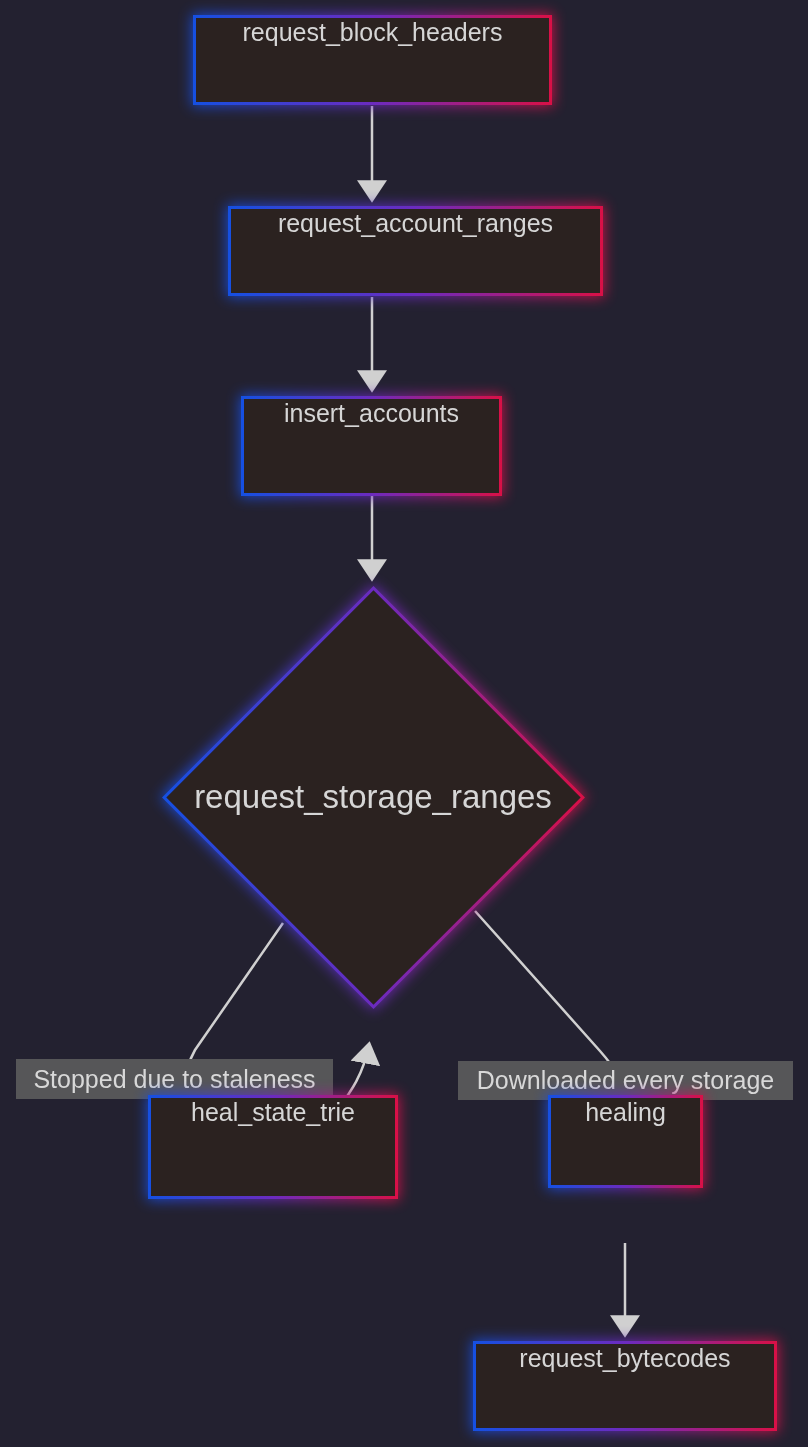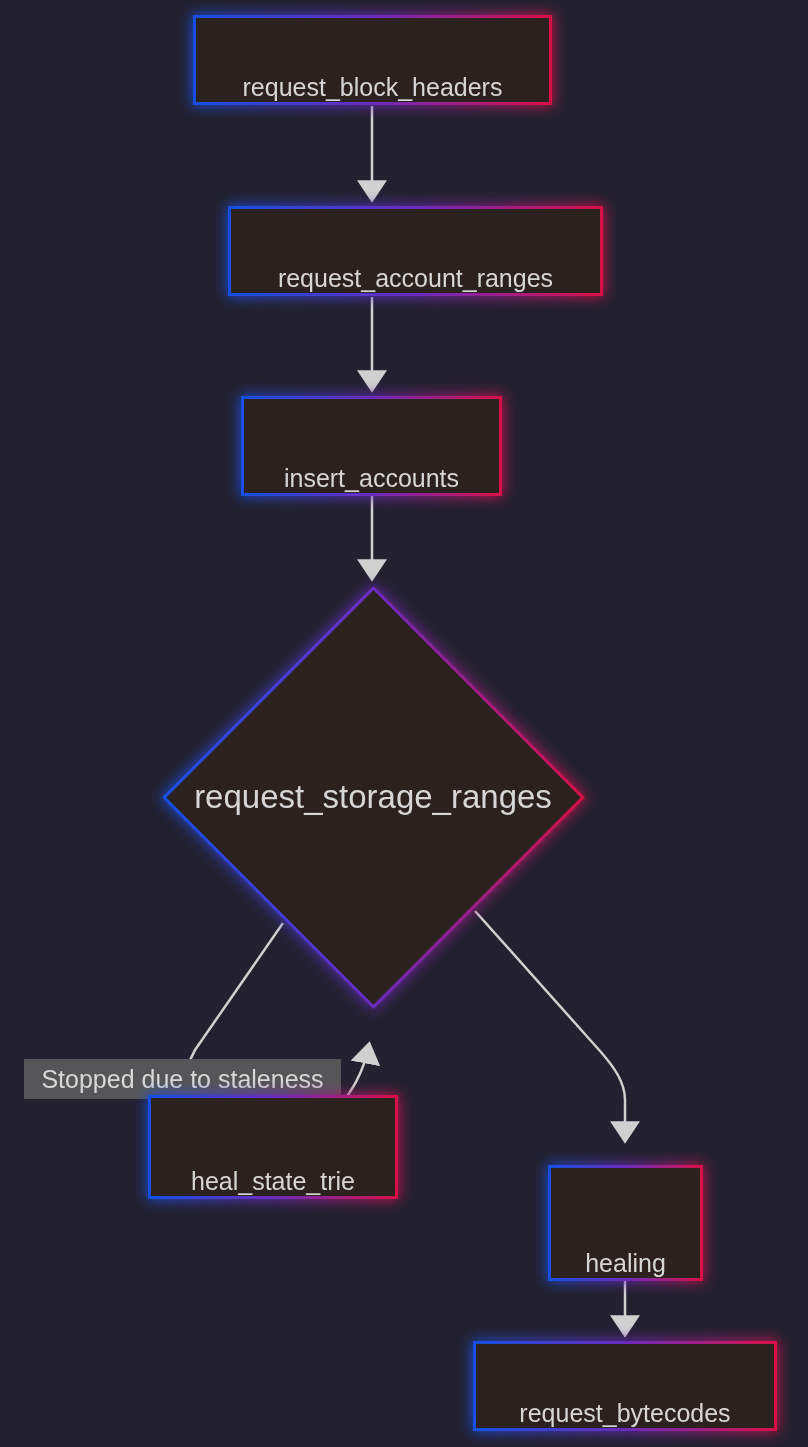--- a/index.html
+++ b/index.html
@@ -51,21 +51,21 @@
     filter: blur(7px);
     opacity: 0.9;
   }
   .node .border {
     position: absolute; inset: 0;
     background: linear-gradient(90deg, var(--grad-blue), var(--grad-purple) 50%, var(--grad-red));
   }
   .node .body {
     position: absolute; inset: 3px;
     background: var(--node-fill);
-    display: flex; align-items: flex-end; justify-content: center;
+    display: flex; align-items: flex-start; justify-content: center;
   }
   .node-label {
     color: var(--node-text);
     font-size: 25px;
     white-space: nowrap;
   }
 
   .diamond-rot {
     position: absolute; z-index: 3;
     left: 224px; top: 648px; width: 299px; height: 299px;
@@ -107,22 +107,25 @@
     </defs>
     <path class="edge" marker-end="url(#arrow)" d="M372 106 L372 199"></path>
     <path class="edge" marker-end="url(#arrow)" d="M372 297 L372 389"></path>
     <path class="edge" marker-end="url(#arrow)" d="M372 487 L372 578"></path>
     <path class="edge" marker-end="url(#arrow)" d="M283 923 L195 1050 C188 1062 185 1077 186 1093 C188 1117 204 1133 224 1141"></path>
     <path class="edge" marker-end="url(#arrow)" d="M313 1149 C333 1108 360 1092 369 1045"></path>
     <path class="edge" marker-end="url(#arrow)" d="M475 911 L600 1051 C615 1068 625 1083 625 1100 L625 1140"></path>
     <path class="edge" marker-end="url(#arrow)" d="M625 1243 L625 1334"></path>
   </svg>
 
-  <div class="edge-label" style="left:16px; top:1059px; width:317px; height:40px;margin-left:8px;">
+  <div class="edge-label" style="left:16px; top:1059px; width:317px; height:40px;">
     <span>Stopped due to staleness</span>
+  </div>
+  <div class="edge-label" style="left:458px; top:1061px; width:335px; height:39px;">
+    <span>Downloaded every storage</span>
   </div>
 
   <div class="node" style="left:193px; top:15px; width:359px; height:90px;">
     <div class="glow"></div>
     <div class="border">
       <div class="body">
         <span class="node-label">request_block_headers</span>
       </div>
     </div>
   </div>
@@ -157,21 +160,21 @@
 
   <div class="node" style="left:148px; top:1095px; width:250px; height:104px;">
     <div class="glow"></div>
     <div class="border">
       <div class="body">
         <span class="node-label">heal_state_trie</span>
       </div>
     </div>
   </div>
 
-  <div class="node" style="left:548px; top:1165px; width:155px; height:116px;">
+  <div class="node" style="left:548px; top:1095px; width:155px; height:93px;">
     <div class="glow"></div>
     <div class="border">
       <div class="body">
         <span class="node-label">healing</span>
       </div>
     </div>
   </div>
 
   <div class="node" style="left:473px; top:1341px; width:304px; height:90px;">
     <div class="glow"></div>

